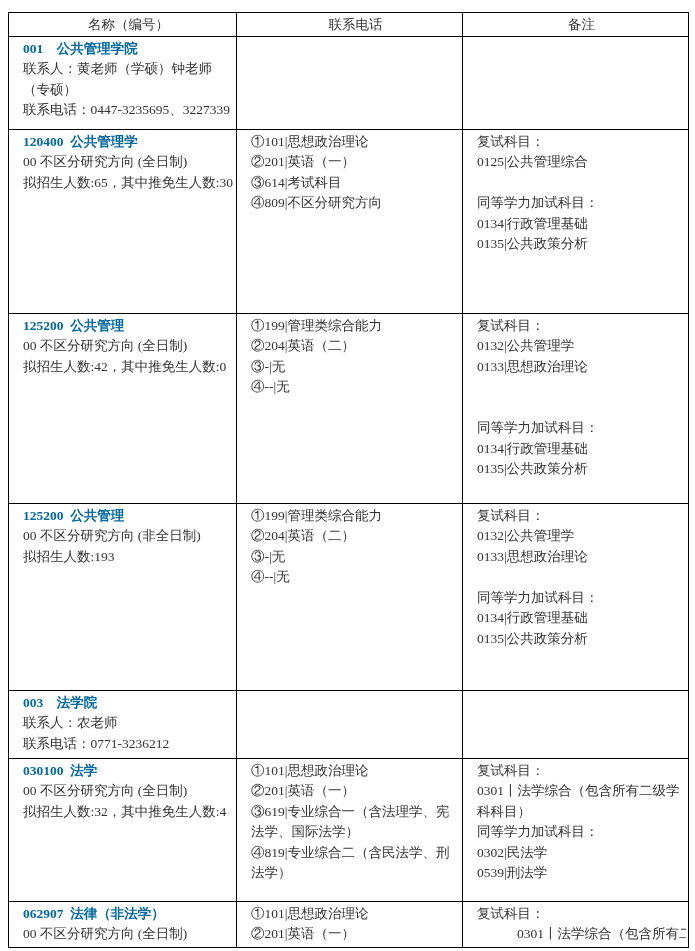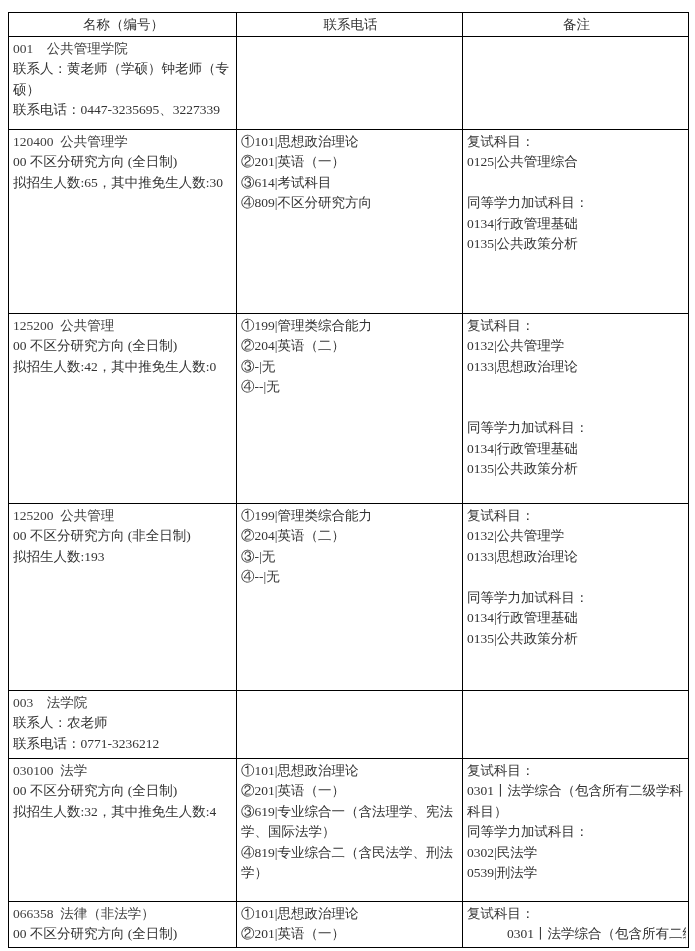--- a/index.html
+++ b/index.html
@@ -1,21 +1,21 @@
 <!DOCTYPE html>
 <html><head>
 <meta charset="utf-8">
 <style>
   html, body { margin:0; padding:0; background:#ffffff; }
   body { width:695px; height:951px; overflow:hidden; position:relative;
          font-family:"Liberation Serif", "DejaVu Serif", serif; font-size:13.5px; color:#333; }
   table { position:absolute; left:8px; top:12px; width:680px; border-collapse:collapse; table-layout:fixed; }
-  td, th { border:1.5px solid #000; vertical-align:top; padding:2px 2px 0 4px; line-height:20.5px; }
+  td, th { border:1.5px solid #000; vertical-align:top; padding:2px 2px 0 14px; line-height:20.5px; }
   th { font-weight:normal; text-align:center; height:20px; color:#333; }
-  .bold { font-weight:normal; color:#404040; }
+  .bold { font-weight:bold; color:#0369a1; }
   .line { display:block; white-space:pre-wrap; }
   .blank { display:block; height:20.5px; }
   col.c1 { width:228px; } col.c2 { width:226px; } col.c3 { width:226px; }
 </style>
 </head>
 <body>
 
 <table>
   <colgroup>
       <col class="c1">
@@ -134,21 +134,21 @@
       <span class="line">复试科目：</span>
       <span class="line">0301丨法学综合（包含所有二级学科科目）</span>
       <span class="line">同等学力加试科目：</span>
       <span class="line">0302|民法学</span>
       <span class="line">0539|刑法学</span>
     </td>
   </tr>
 
   <tr style="height:46px">
     <td>
-      <span class="line bold">066358  法律（非法学）</span>
+      <span class="line bold">062907  法律（非法学）</span>
       <span class="line">00 不区分研究方向 (全日制)</span>
     </td>
     <td>
       <span class="line">①101|思想政治理论</span>
       <span class="line">②201|英语（一）</span>
     </td>
     <td>
       <span class="line">复试科目：</span>
       <span class="line" style="white-space:nowrap;overflow:hidden;margin-left:40px;">0301丨法学综合（包含所有二级学科</span>
     </td>

